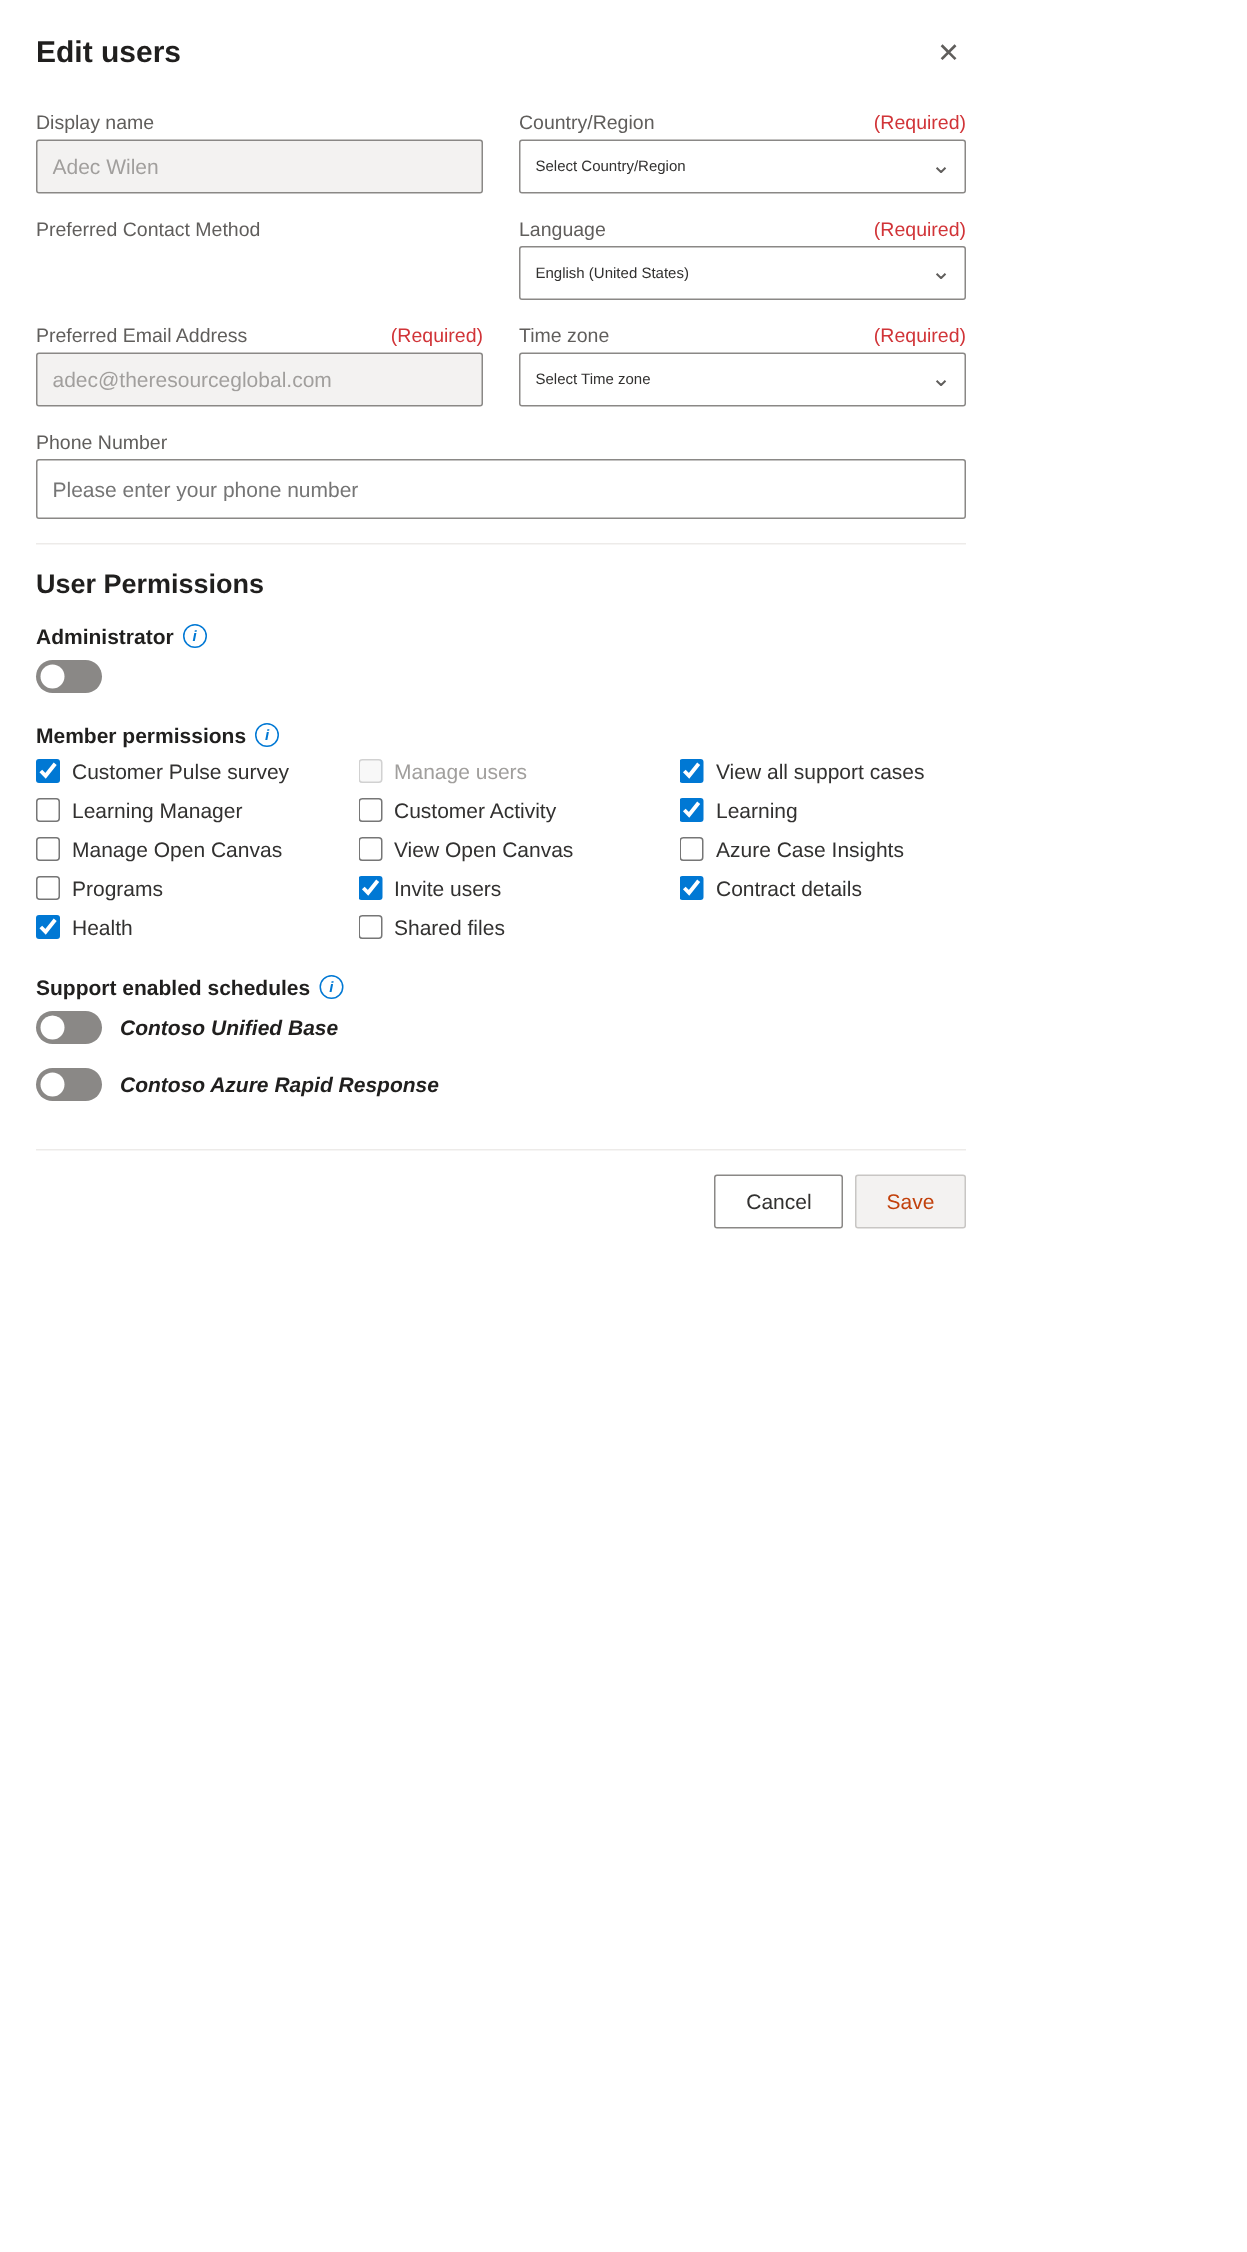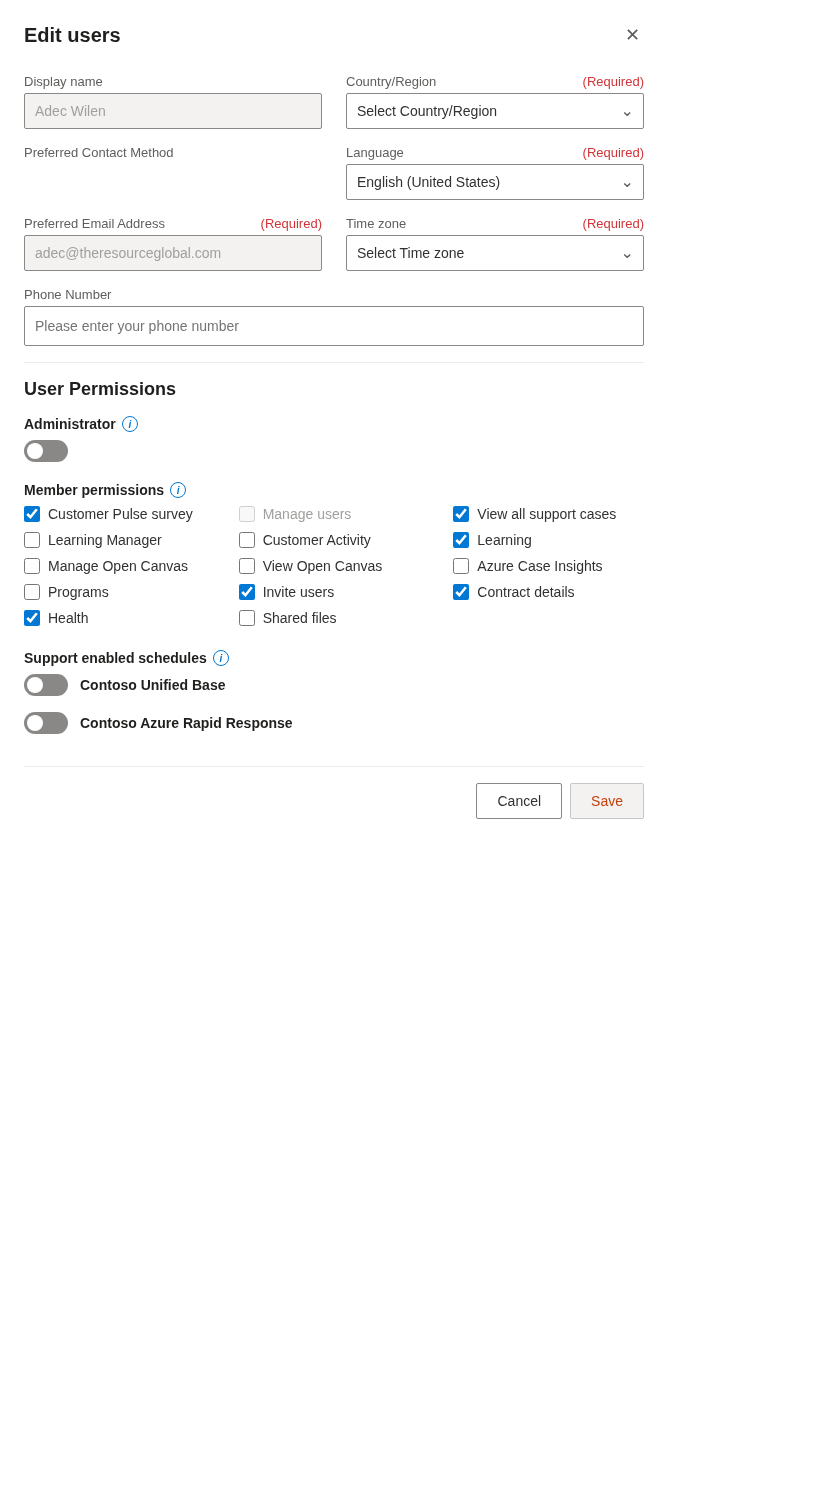--- a/index.html
+++ b/index.html
@@ -90,21 +90,21 @@
       transform: translateY(-55%);
       pointer-events: none;
       color: #605e5c;
       font-size: 16px;
     }
     .select-wrapper select {
       width: 100%;
       border: 1px solid #8a8886;
       border-radius: 2px;
       padding: 6px 32px 6px 10px;
-      font-size: 14px;
+      font-size: 10px;
       color: #323130;
       background: #fff;
       height: 36px;
       appearance: none;
       -webkit-appearance: none;
       cursor: pointer;
       outline: none;
     }
     .phone-input {
       height: 40px;
@@ -217,20 +217,21 @@
     .schedule-item {
       display: flex;
       align-items: center;
       gap: 12px;
       margin-bottom: 16px;
     }
     .schedule-label {
       font-size: 14px;
       font-weight: 600;
       color: #201f1e;
+      font-style: italic;
     }
     .footer {
       display: flex;
       justify-content: flex-end;
       gap: 8px;
       margin-top: 32px;
       padding-top: 16px;
       border-top: 1px solid #edebe9;
     }
     .btn {

